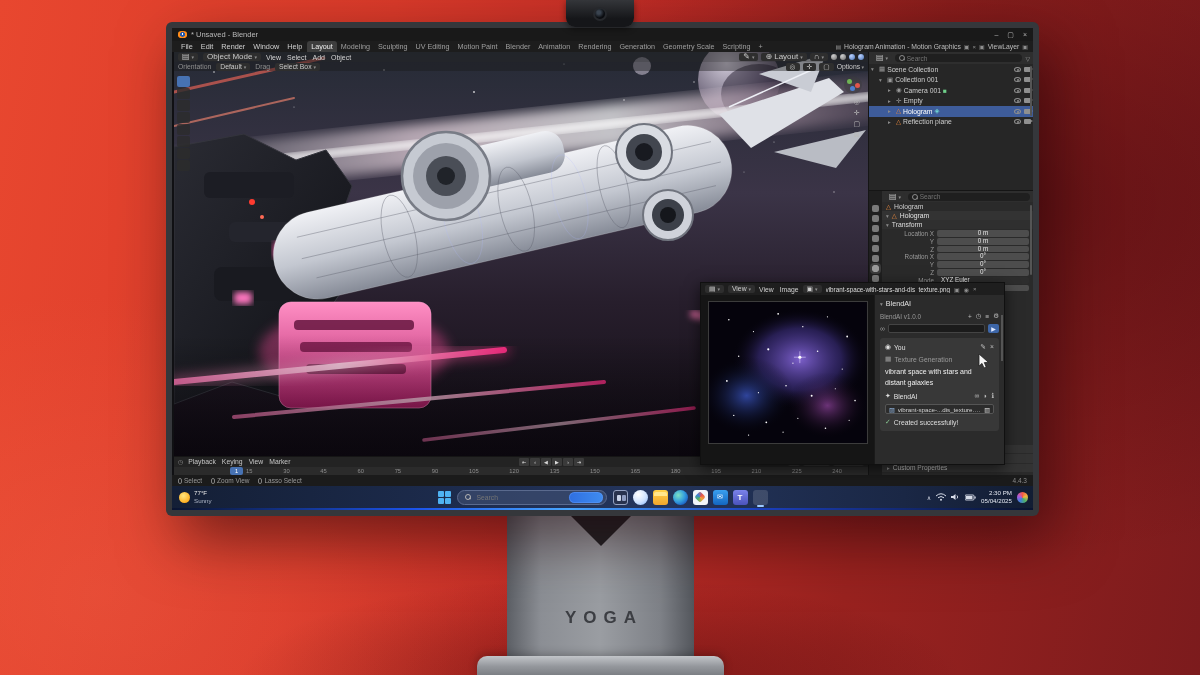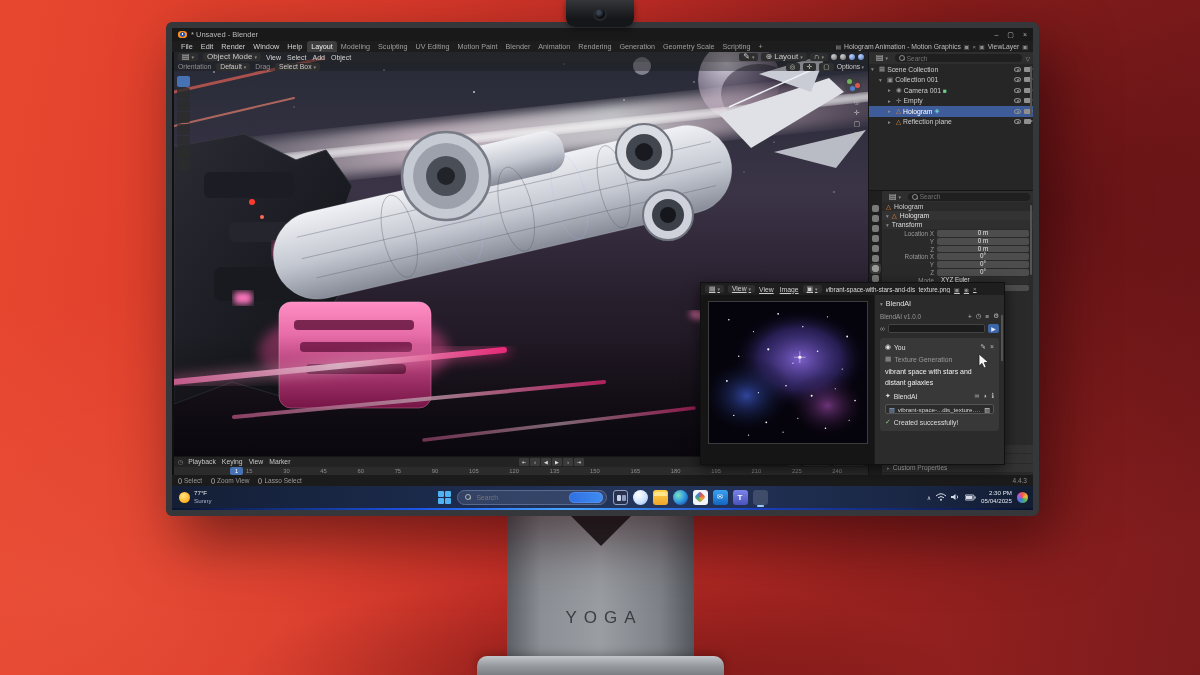--- a/index.html
+++ b/index.html
@@ -18,21 +18,21 @@
   .webcam .lens{position:absolute;left:50%;top:7px;transform:translateX(-50%);width:14px;height:14px;border-radius:50%;
     background:radial-gradient(circle at 38% 35%,#3a4450 0 18%,#0b0d11 60%);border:2px solid #26282c;}
   .monitor{position:absolute;left:166px;top:22px;width:873px;height:494px;border-radius:6px;
     background:#35373b;box-shadow:14px 24px 60px rgba(30,0,5,.55);}
   .screen{position:absolute;left:6px;top:6px;width:861px;height:482px;background:#101013;overflow:hidden;}
   .stand{position:absolute;left:507px;top:516px;width:187px;height:143px;
     background:linear-gradient(90deg,#5c5f65,#8b8e94 18%,#9a9da2 50%,#7e8187 82%,#53565c);}
   .stand .notch{position:absolute;left:50%;top:0;transform:translateX(-50%);width:0;height:0;
     border-left:30px solid transparent;border-right:30px solid transparent;border-top:30px solid #232528;}
   .stand .logo{position:absolute;left:0;right:0;top:92px;text-align:center;font-size:17px;letter-spacing:7px;
-    color:#3c3e43;font-weight:normal;text-indent:7px;}
+    color:#3c3e43;font-weight:bold;text-indent:7px;}
   .base{position:absolute;left:477px;top:656px;width:247px;height:19px;border-radius:10px 10px 0 0;
     background:linear-gradient(180deg,#c2c5c9,#94979c 55%,#7c7f84);box-shadow:0 -2px 8px rgba(0,0,0,.25);}
   
   .screen{font-size:8px;color:#c9c9c9;}
   .chip{background:#2e2e2e;border-radius:2px;padding:0 4px;display:inline-flex;align-items:center;gap:2px;height:8px;line-height:8px;}
   .dd{color:#8f8f8f;font-size:5px;}
   .lens-ico{position:relative;display:inline-block;width:6px;height:6px;}
   .lens-ico::before{content:"";position:absolute;left:0;top:0;width:4px;height:4px;border:1px solid #8a8a8a;border-radius:50%;}
   .lens-ico::after{content:"";position:absolute;left:4px;top:4px;width:2px;height:1px;background:#8a8a8a;transform:rotate(45deg);}
   .titlebar{position:absolute;left:0;top:0;width:861px;height:13px;background:#191919;display:flex;align-items:center;padding:0 6px;gap:4px;}
@@ -109,21 +109,21 @@
   .ruler-nums{position:absolute;left:72px;right:26px;top:1px;display:flex;justify-content:space-between;font-size:5.8px;color:#8d8d8d;}
   .playhead{position:absolute;left:56px;top:0;width:13px;height:8px;background:#4772b3;border-radius:2px;color:#fff;font-size:5.8px;text-align:center;line-height:8px;}
   .playline{position:absolute;left:62px;top:8px;width:1px;height:3px;background:#4772b3;}
   
   .statusbar{position:absolute;left:0;top:447px;width:861px;height:11px;background:#1b1b1b;display:flex;align-items:center;padding:0 6px;gap:9px;font-size:6.5px;color:#9a9a9a;}
   .hint{display:flex;align-items:center;gap:2px;}
   .mouse-ico{width:4px;height:6px;border:1px solid #808080;border-radius:2px;}
   .sb-version{margin-left:auto;color:#8a8a8a;}
   
   .imgwin{position:absolute;left:528px;top:254px;width:305px;height:183px;background:#2a2a2a;z-index:5;
-    box-shadow:0 4px 14px rgba(0,0,0,.6);border:1px solid #101010;text-decoration:underline;}
+    box-shadow:0 4px 14px rgba(0,0,0,.6);border:1px solid #101010;}
   .iw-head{display:flex;align-items:center;gap:4px;height:12px;background:#1e1e1e;padding:0 4px;font-size:6.8px;color:#cfcfcf;white-space:nowrap;overflow:hidden;}
   .iw-file{color:#ddd;font-size:6.3px;max-width:138px;overflow:hidden;text-overflow:ellipsis;}
   .iw-body{position:absolute;left:0;top:12px;width:175px;bottom:0;background:#151515;}
   .neb{position:absolute;left:7px;top:6px;border:1px solid #3c3c3c;}
   .iw-side{position:absolute;right:0;top:12px;width:130px;bottom:0;background:#2b2b2b;border-left:1px solid #1a1a1a;padding:4px 5px;}
   .ai-title{font-size:7.2px;color:#e2e2e2;display:flex;gap:3px;align-items:center;}
   .ai-ver{display:flex;align-items:center;margin-top:4px;font-size:6.3px;color:#9a9a9a;}
   .ai-ver .ic{margin-left:4px;color:#bdbdbd;font-size:6.5px;}
   .ai-input{display:flex;align-items:center;gap:3px;margin-top:4px;}
   .ai-input input{flex:1;height:9px;background:#1b1b1b;border:1px solid #444;border-radius:2px;color:#ddd;font-size:6.3px;padding:0 3px;outline:none;font-family:inherit;}

